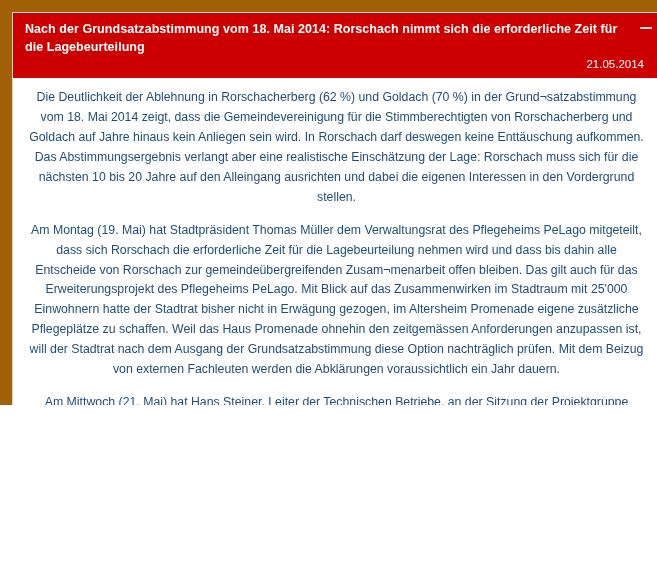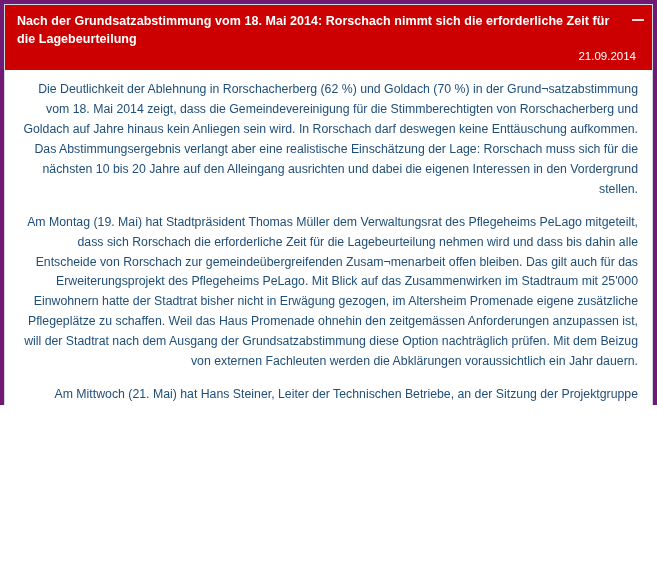--- a/index.html
+++ b/index.html
@@ -7,22 +7,22 @@
     padding: 0;
     background: #ffffff;
   }
   body {
     font-family: "Liberation Sans", sans-serif;
   }
   .page {
     width: 657px;
     height: 405px;
     box-sizing: border-box;
-    background: #701a75;
-    padding: 4px;
+    background: #a16207;
+    padding: 12px;
   }
   .card {
     width: 649px;
     height: 553px;
     box-sizing: border-box;
     border: 1px solid #cfd9e0;
     background: #ffffff;
     display: flex;
     flex-direction: column;
     overflow: hidden;
@@ -70,36 +70,36 @@
     background: #ffffff;
     padding: 10px 14px 10px 14px;
     box-sizing: border-box;
     overflow: hidden;
   }
   .para {
     color: #1f4e79;
     font-size: 12.3px;
     line-height: 1.62;
     margin: 0 0 13px 0;
-    text-align: right;
+    text-align: center;
   }
   .para:last-child {
     margin-bottom: 0;
   }
 </style>
 </head>
 <body>
 
 <div class="page">
   <div class="card">
 
     <div class="header">
       <span class="collapse-icon"></span>
       <div class="header-title">Nach der Grundsatzabstimmung vom 18. Mai 2014: Rorschach nimmt sich die erforderliche Zeit für die Lagebeurteilung</div>
-      <div class="header-date">21.09.2014</div>
+      <div class="header-date">21.05.2014</div>
     </div>
 
     <div class="body">
       <p class="para">Die Deutlichkeit der Ablehnung in Rorschacherberg (62 %) und Goldach (70 %) in der Grund¬satzabstimmung vom 18. Mai 2014 zeigt, dass die Gemeindevereinigung für die Stimmberechtigten von Rorschacherberg und Goldach auf Jahre hinaus kein Anliegen sein wird. In Rorschach darf deswegen keine Enttäuschung aufkommen. Das Abstimmungsergebnis verlangt aber eine realistische Einschätzung der Lage: Rorschach muss sich für die nächsten 10 bis 20 Jahre auf den Alleingang ausrichten und dabei die eigenen Interessen in den Vordergrund stellen.</p>
       <p class="para">Am Montag (19. Mai) hat Stadtpräsident Thomas Müller dem Verwaltungsrat des Pflegeheims PeLago mitgeteilt, dass sich Rorschach die erforderliche Zeit für die Lagebeurteilung nehmen wird und dass bis dahin alle Entscheide von Rorschach zur gemeindeübergreifenden Zusam¬menarbeit offen bleiben. Das gilt auch für das Erweiterungsprojekt des Pflegeheims PeLago. Mit Blick auf das Zusammenwirken im Stadtraum mit 25'000 Einwohnern hatte der Stadtrat bisher nicht in Erwägung gezogen, im Altersheim Promenade eigene zusätzliche Pflegeplätze zu schaffen. Weil das Haus Promenade ohnehin den zeitgemässen Anforderungen anzupassen ist, will der Stadtrat nach dem Ausgang der Grundsatzabstimmung diese Option nachträglich prüfen. Mit dem Beizug von externen Fachleuten werden die Abklärungen voraussichtlich ein Jahr dauern.</p>
       <p class="para">Am Mittwoch (21. Mai) hat Hans Steiner, Leiter der Technischen Betriebe, an der Sitzung der Projektgruppe RegioWerk zwar teilgenommen, aber unter dem Vorbehalt, dass Entscheide von Rorschach bis zur Lagebeurteilung durch den Stadtrat offen bleiben. Das Projekt RegioWerk ist nach dem Rückzug von Thal, Rheineck und St. Margrethen ohnehin kleiner geworden. Der Stadtrat wird überlegen, ob die Errichtung eines neuen Zweckverbandes allein mit Goldach nach dem klaren Ergebnis der Grundsatzabstimmung politisch überhaupt noch machbar ist. Er wird zudem abklären, ob die Technischen Betriebe Rorschach als weiterhin eigenständiges Unternehmen und/oder mit einer anderen Kooperation Bestand haben sollen.</p>
     </div>
 
   </div>
 </div>

